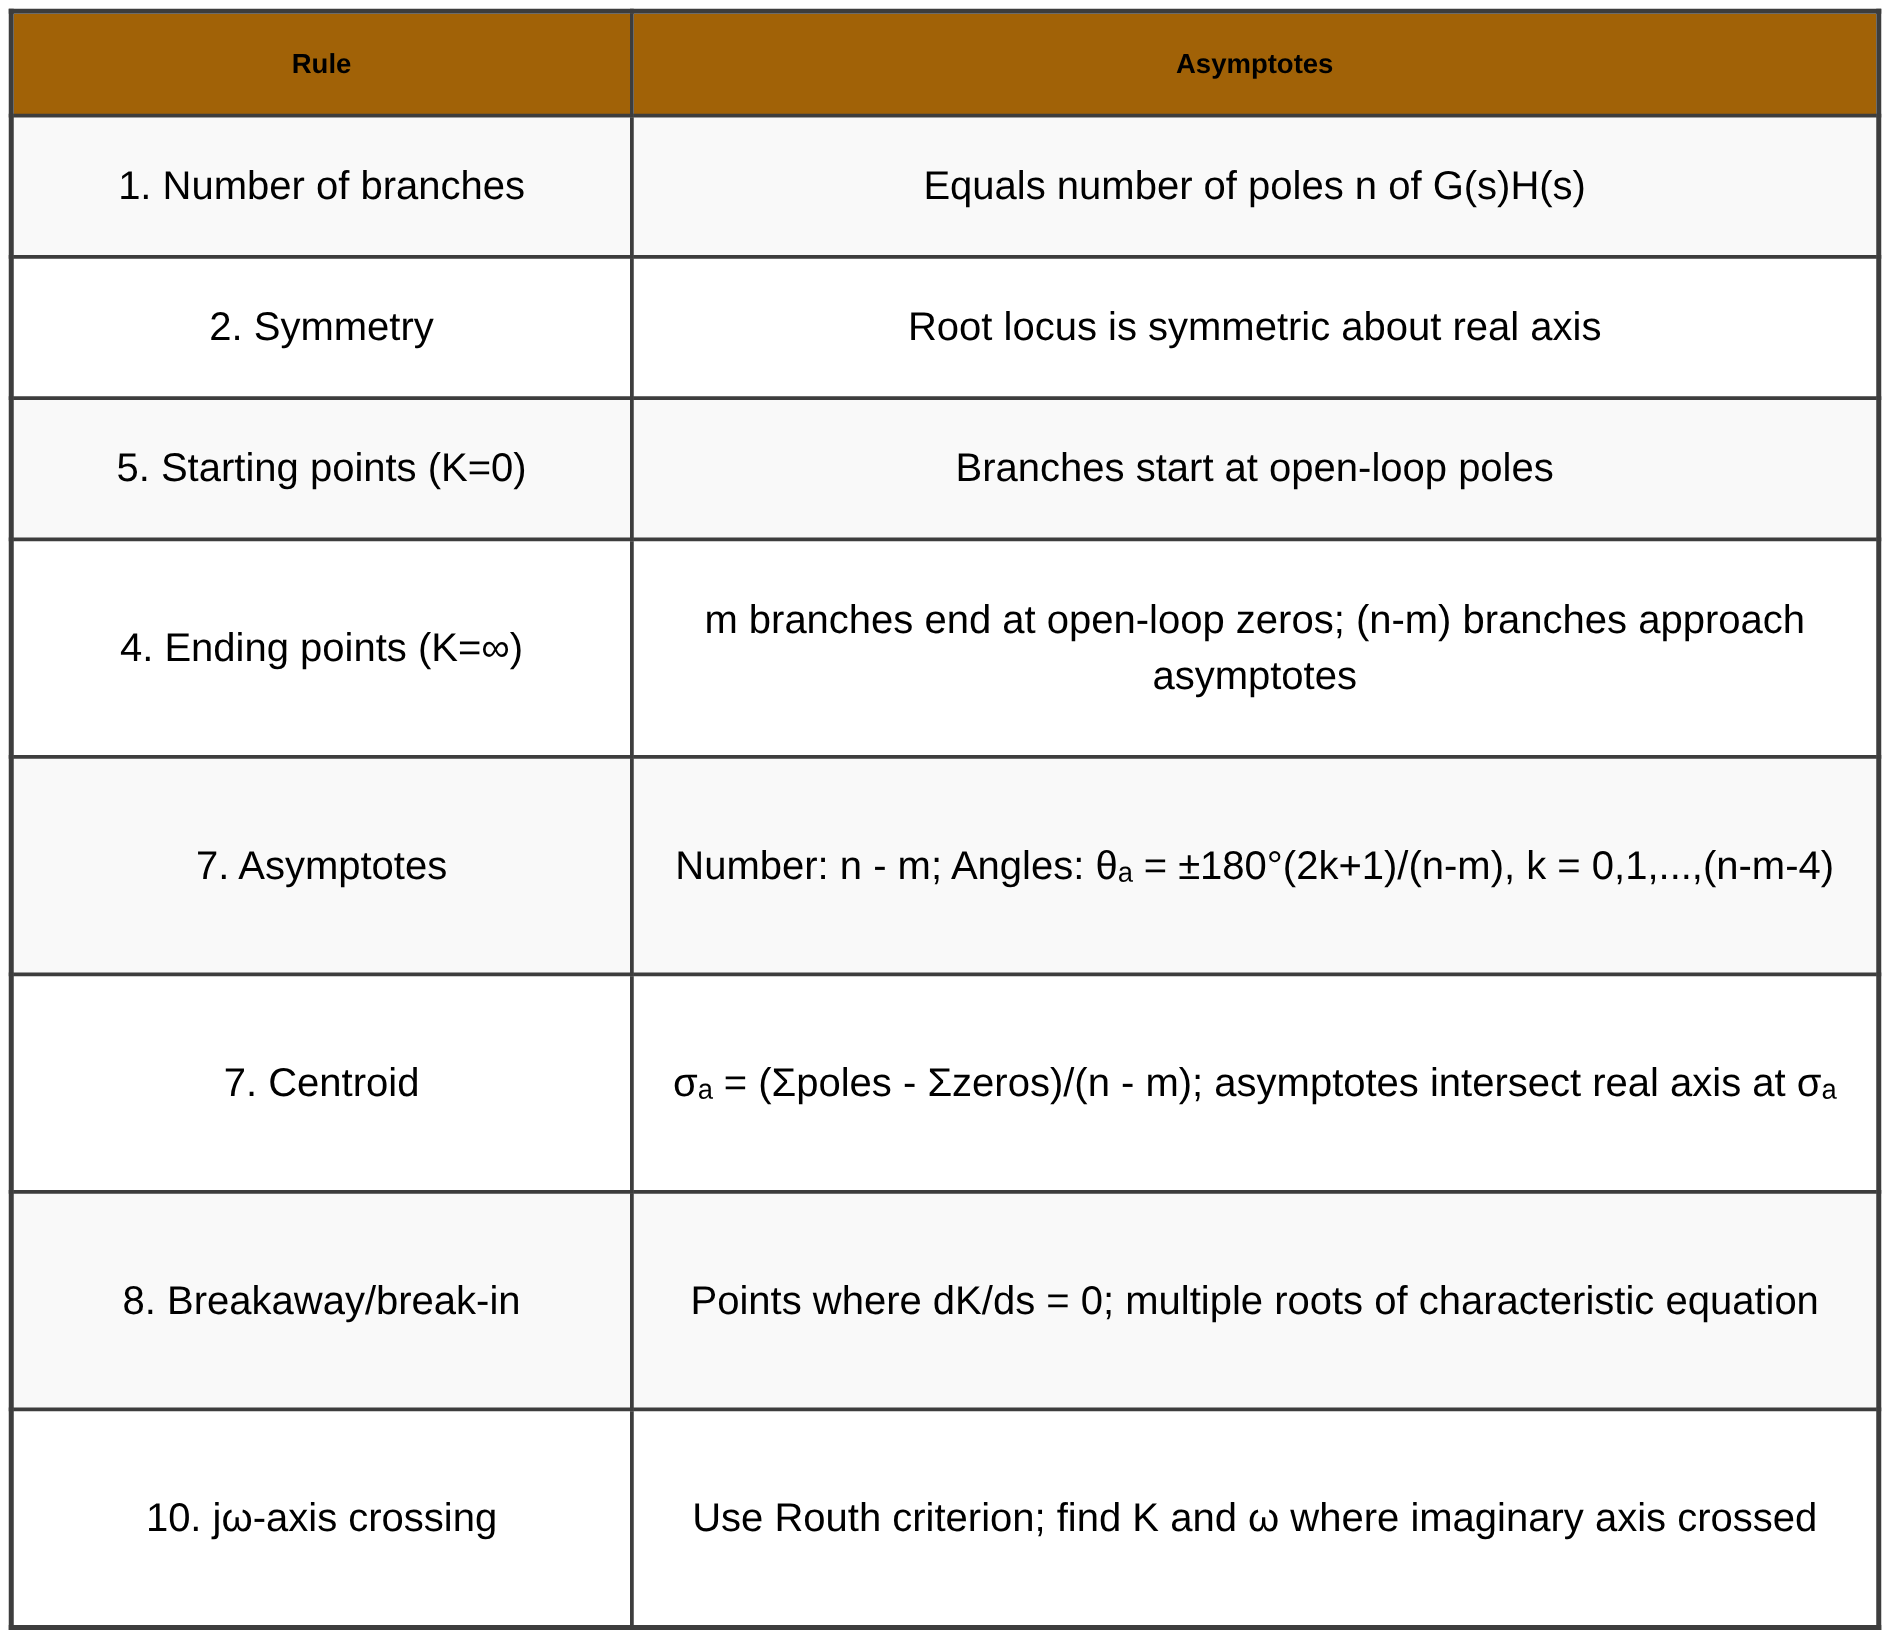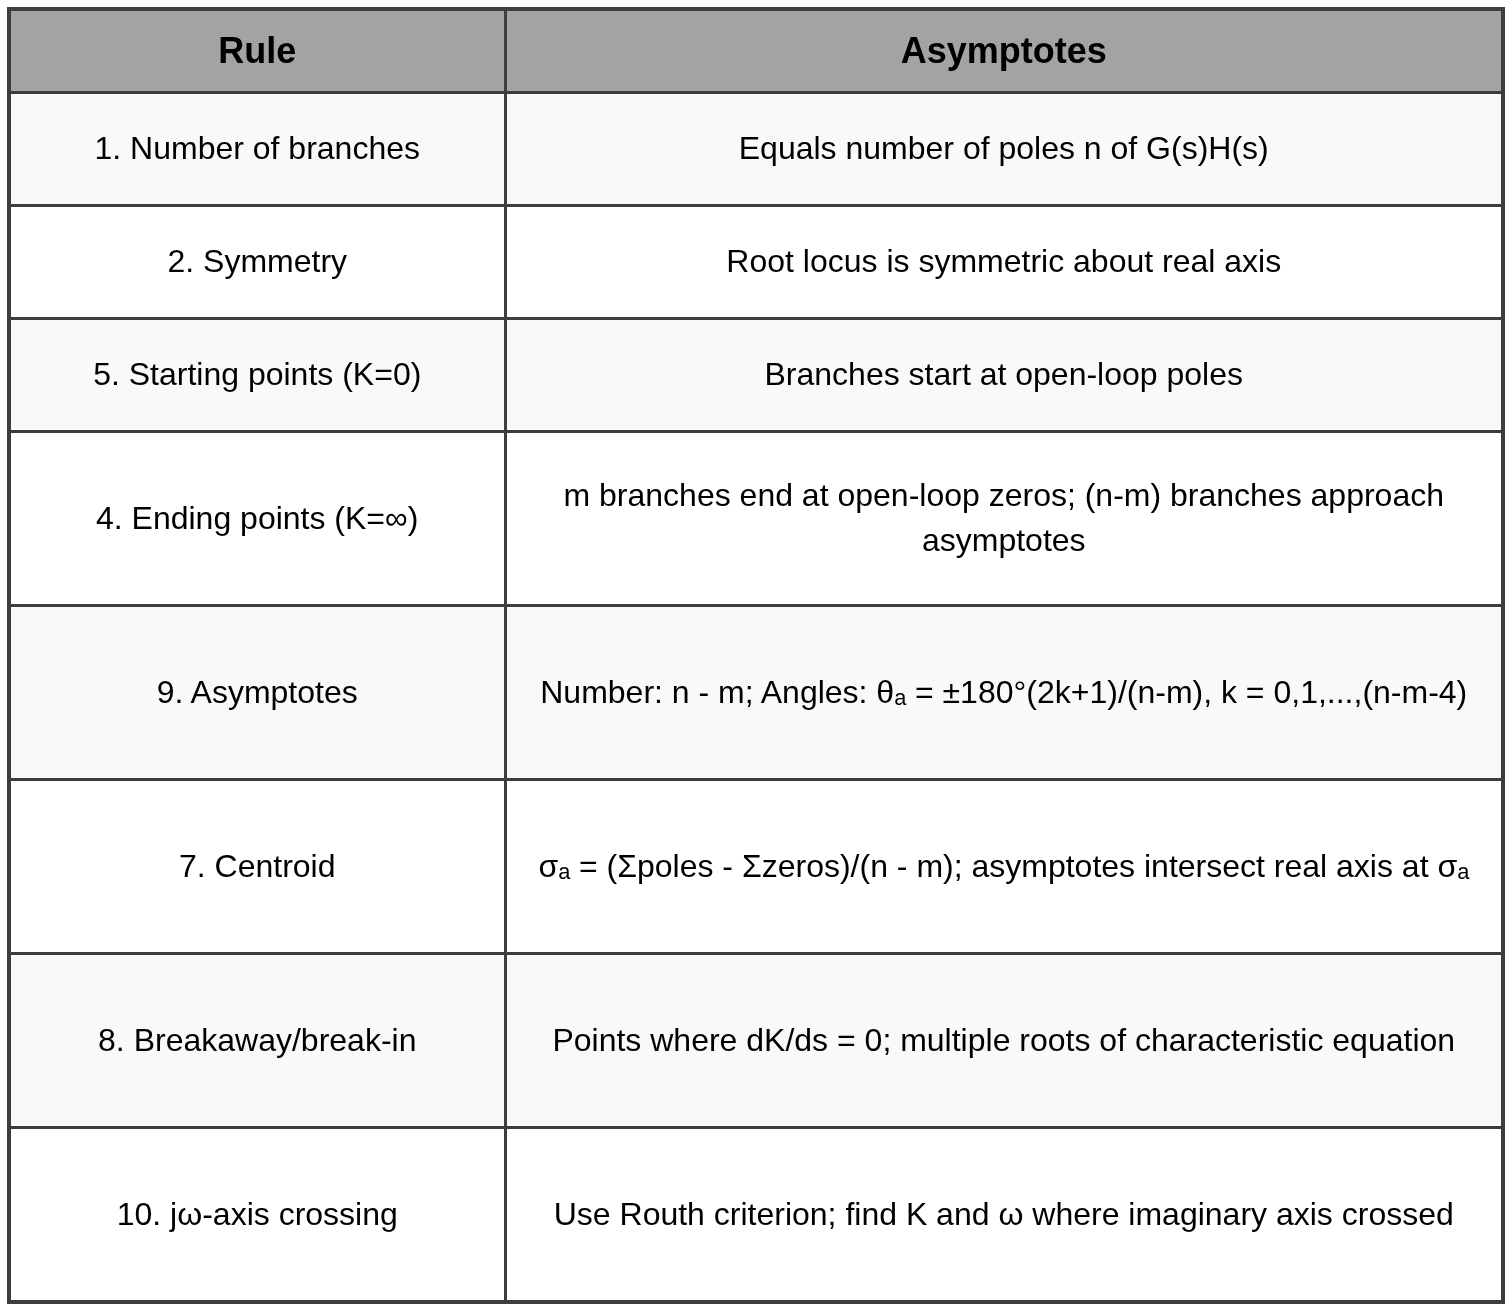--- a/index.html
+++ b/index.html
@@ -26,23 +26,23 @@
   col.col-rule { width: 33.2%; }
   col.col-desc { width: 66.8%; }
   th, td {
     border: 3px solid #3d3d3d;
     text-align: center;
     vertical-align: middle;
     box-sizing: border-box;
     overflow: hidden;
   }
   th {
-    background: #a3a3a3;
+    background: #a16207;
     font-weight: bold;
-    font-size: 36px;
+    font-size: 22px;
     height: 83px;
     padding: 4px 20px;
   }
   td {
     font-size: 32px;
     line-height: 1.42;
     padding: 18px 26px;
     background: #ffffff;
   }
   tbody tr:nth-child(odd) td { background: #f9f9f9; }
@@ -76,21 +76,21 @@
         </tr>
         <tr>
           <td>5. Starting points (K=0)</td>
           <td>Branches start at open-loop poles</td>
         </tr>
         <tr>
           <td>4. Ending points (K=∞)</td>
           <td>m branches end at open-loop zeros; (n-m) branches approach asymptotes</td>
         </tr>
         <tr>
-          <td>9. Asymptotes</td>
+          <td>7. Asymptotes</td>
           <td>Number: n - m; Angles: θₐ = ±180°(2k+1)/(n-m), k = 0,1,...,(n-m-4)</td>
         </tr>
         <tr>
           <td>7. Centroid</td>
           <td>σₐ = (Σpoles - Σzeros)/(n - m); asymptotes intersect real axis at σₐ</td>
         </tr>
         <tr>
           <td>8. Breakaway/break-in</td>
           <td>Points where dK/ds = 0; multiple roots of characteristic equation</td>
         </tr>

